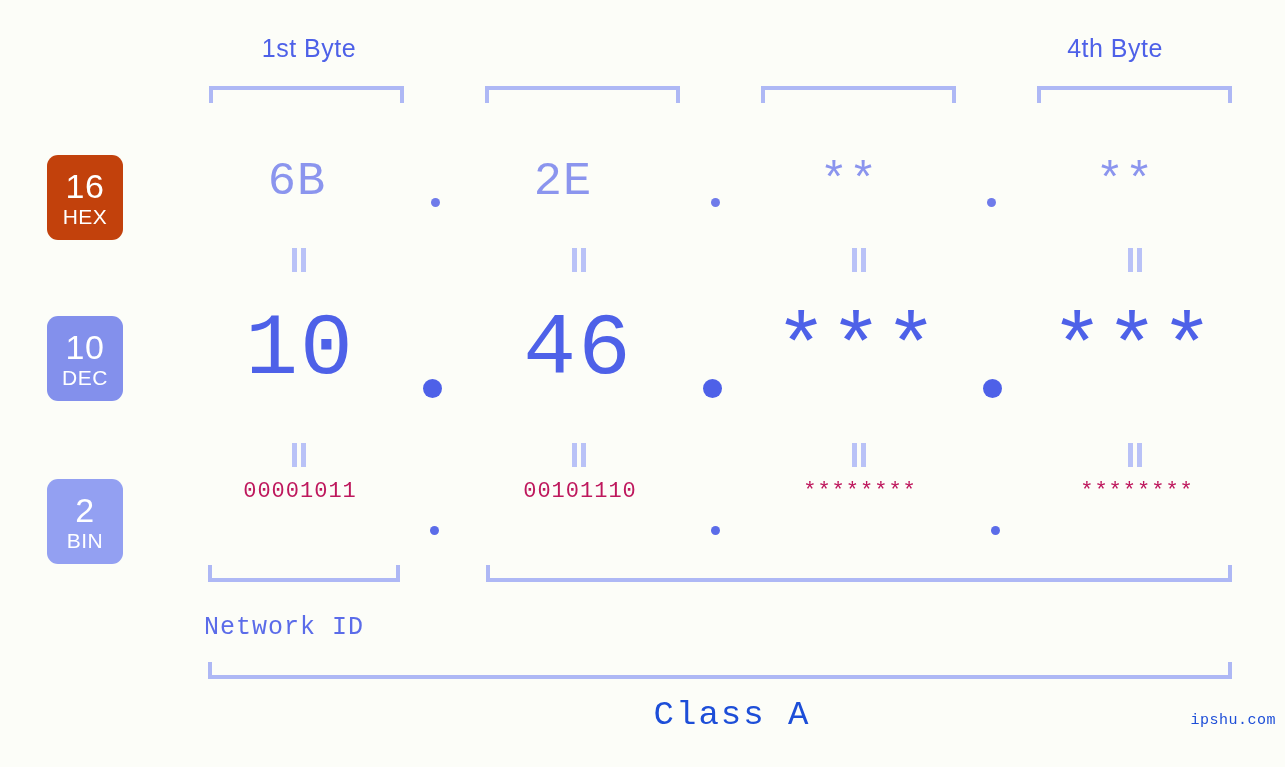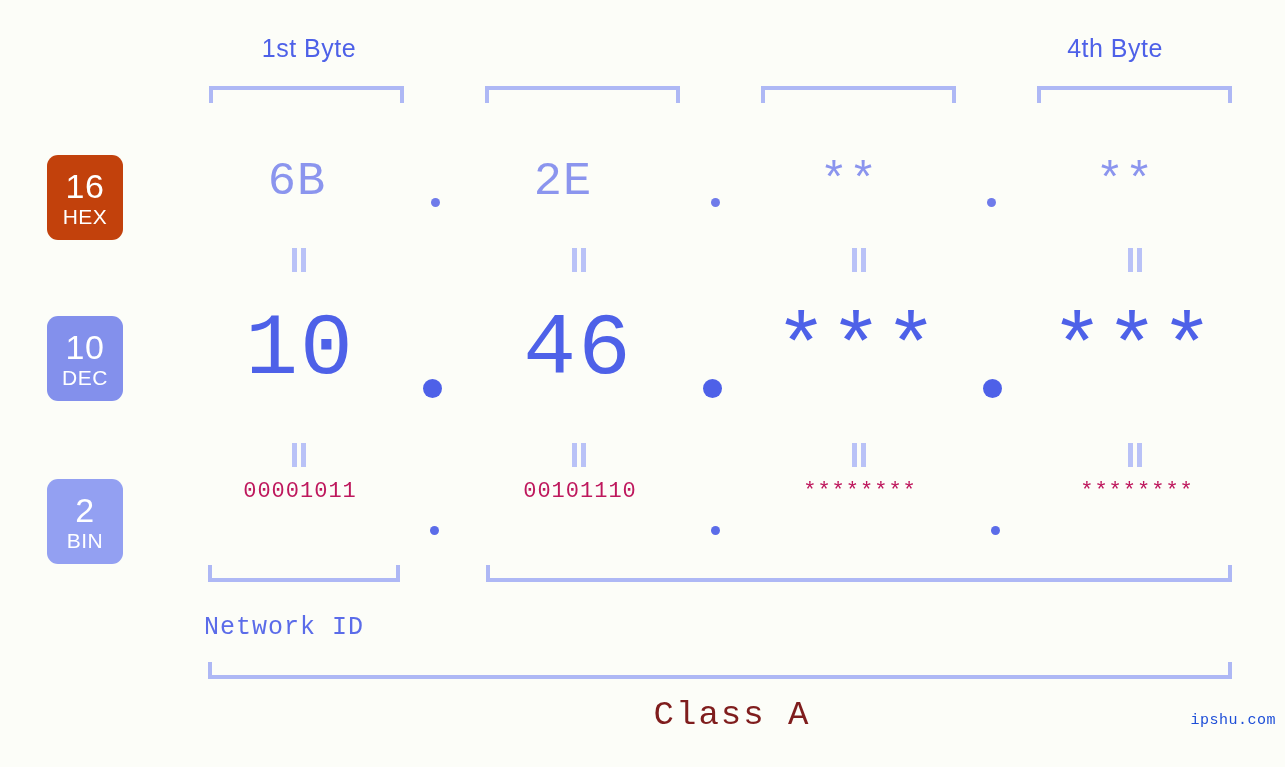--- a/index.html
+++ b/index.html
@@ -161,21 +161,21 @@
     color: #5b6ce9;
     letter-spacing: 1px;
   }
 
   .class-label {
     position: absolute;
     text-align: center;
     white-space: nowrap;
     font-family: "Liberation Mono", monospace;
     font-size: 34px;
-    color: #7f1d1d;
+    color: #1d4ed8;
     letter-spacing: 2px;
   }
 
   
   .watermark {
     position: absolute;
     right: 9px;
     top: 712px;
     font-family: "Liberation Mono", monospace;
     font-size: 15px;

